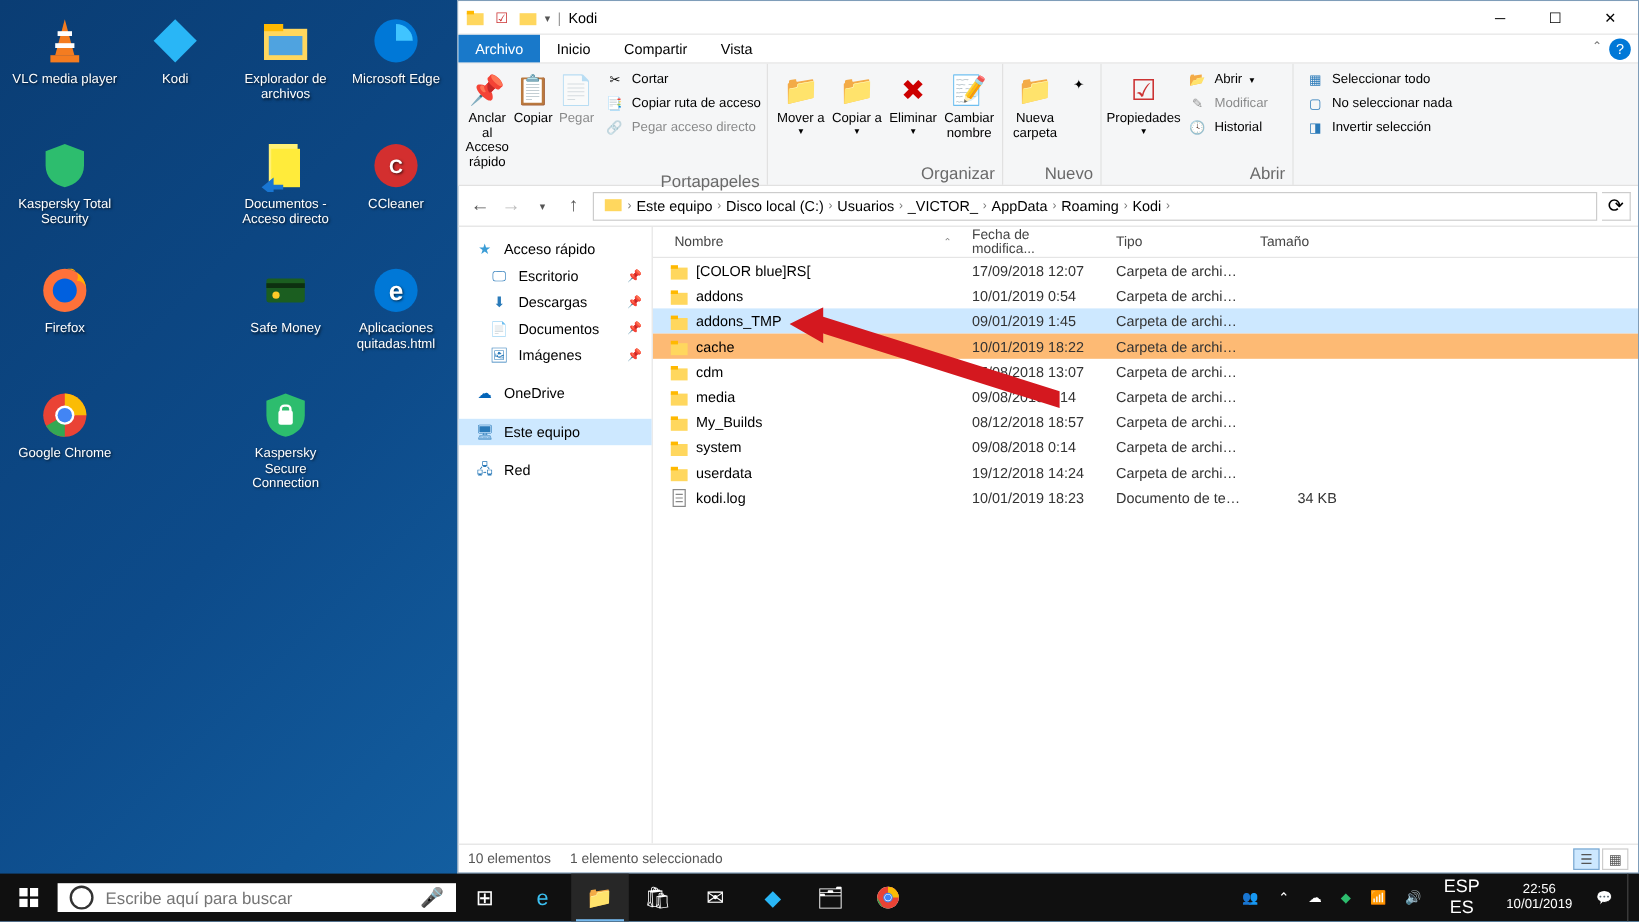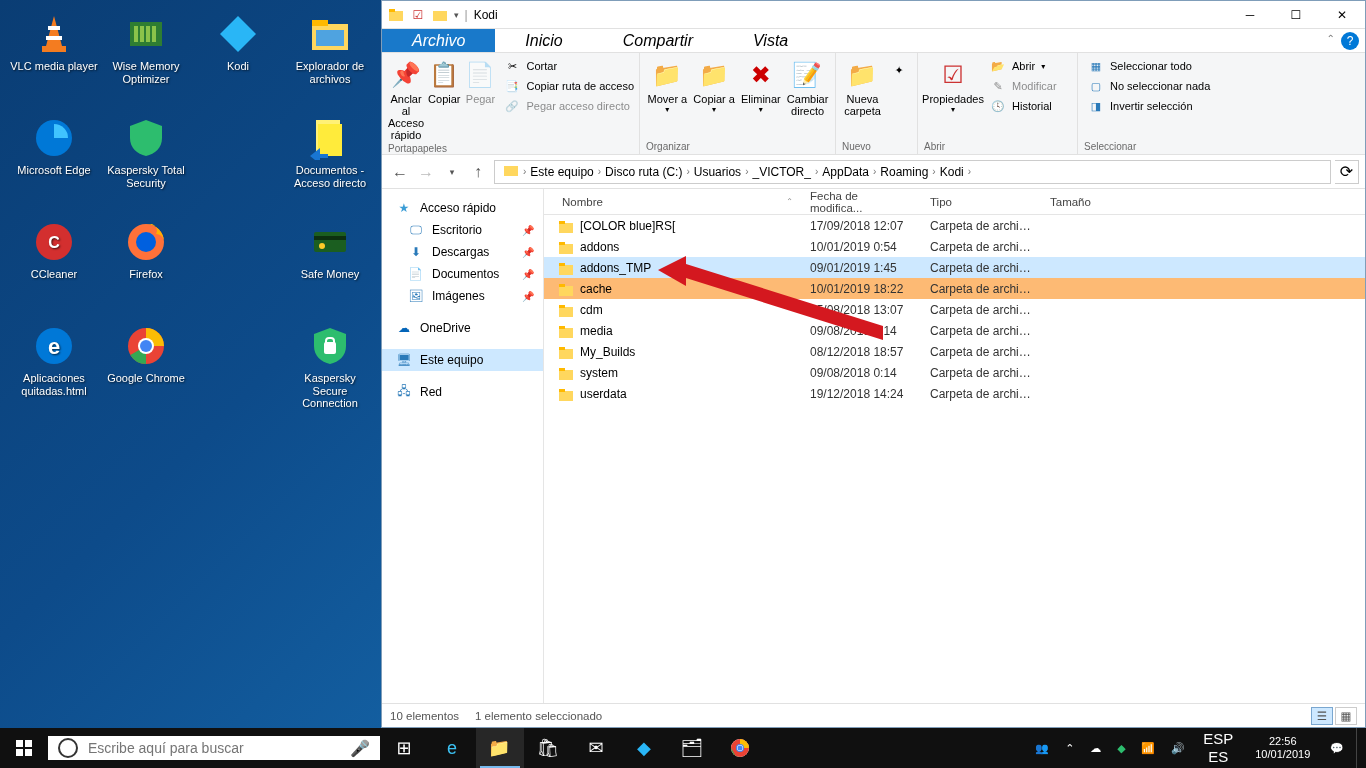--- a/index.html
+++ b/index.html
@@ -14,28 +14,28 @@
 
 
 .explorer { position: absolute; left: 381px; top: 0; width: 985px; height: 728px; background: #fff; border: 1px solid #7f9db9; display: flex; flex-direction: column; }
 .titlebar { height: 28px; display: flex; align-items: center; justify-content: space-between; background: #fff; border-bottom: 1px solid #e1e1e1; }
 .titlebar-left { display: flex; align-items: center; gap: 6px; padding-left: 6px; font-size: 12px; }
 .titlebar-left .tb-icon { width:16px; height:16px; display:inline-flex; align-items:center; justify-content:center; }
 .titlebar-ctrls { display: flex; }
 .titlebar-ctrls .ctrl { width: 46px; height: 28px; display: flex; align-items: center; justify-content: center; font-size: 12px; cursor: pointer; }
 
 .menubar { height: 24px; display: flex; align-items: stretch; background: #fff; border-bottom: 1px solid #e1e1e1; position: relative; }
-.menubar .tab { padding: 0 30px; font-size: 16px; display:flex; align-items:center; cursor:pointer;font-style:italic; }
+.menubar .tab { padding: 0 14px; font-size: 12px; display:flex; align-items:center; cursor:pointer; }
 .menubar .tab.active { background: #1979ca; color:#fff; }
 .menubar .help { position:absolute; right:6px; top:3px; width:18px; height:18px; border-radius:50%; background:#0078d7; color:#fff; font-size:12px; display:flex; align-items:center; justify-content:center; cursor:pointer; }
 .menubar .caret { position:absolute; right:30px; top:4px; font-size:10px; color:#777; cursor:pointer; }
 
 .ribbon { height: 102px; background: #f5f6f7; border-bottom: 1px solid #e1e1e1; display:flex; }
 .ribbon-group { border-right: 1px solid #e1e1e1; display:flex; flex-direction:column; justify-content:space-between; padding: 4px 6px 0; }
-.ribbon-group-label { font-size:10px; color:#6a6a6a; text-align:left; padding: 2px 0; }
+.ribbon-group-label { font-size:14px; color:#6a6a6a; text-align:right; padding: 2px 0; }
 .ribbon-body { flex:1; display:flex; align-items:flex-start; gap:4px; }
 .ribbon-btn-big { width: 58px; display:flex; flex-direction:column; align-items:center; font-size:11px; text-align:center; cursor:pointer; padding-top:2px; }
 .ribbon-btn-big.disabled { opacity: .45; }
 .ribbon-btn-big .ric { width:32px; height:32px; margin-bottom:2px; display:flex; align-items:center; justify-content:center; font-size:24px; }
 .ribbon-small-col { display:flex; flex-direction:column; gap:2px; }
 .ribbon-btn-sm { display:flex; align-items:center; gap:6px; font-size:11px; padding:1px 4px; cursor:pointer; white-space:nowrap; }
 .ribbon-btn-sm.disabled { opacity:.45; }
 .ribbon-btn-sm .ric-sm { width:16px; height:16px; display:flex; align-items:center; justify-content:center; }
 
 .addrbar { height: 34px; display:flex; align-items:center; gap:4px; padding: 0 6px; border-bottom:1px solid #e1e1e1; }
@@ -118,32 +118,20 @@
             <rect x="16" y="14" width="12" height="4" fill="#fff"></rect>
             <rect x="14" y="24" width="16" height="4" fill="#fff"></rect>
             <rect x="10" y="34" width="24" height="6" fill="#f47c20"></rect>
           </svg>
         </div>
         <span>VLC media player</span>
       </div>
       <div class="desktop-icon">
         <div class="ico">
           <svg width="44" height="44">
-            <rect x="6" y="10" width="32" height="24" fill="#2e7d32"></rect>
-            <rect x="10" y="14" width="4" height="16" fill="#8bc34a"></rect>
-            <rect x="16" y="14" width="4" height="16" fill="#8bc34a"></rect>
-            <rect x="22" y="14" width="4" height="16" fill="#8bc34a"></rect>
-            <rect x="28" y="14" width="4" height="16" fill="#8bc34a"></rect>
-          </svg>
-        </div>
-        <span>Wise Memory Optimizer</span>
-      </div>
-      <div class="desktop-icon">
-        <div class="ico">
-          <svg width="44" height="44">
             <path d="M22 4l18 18-18 18L4 22z" fill="#29b6f6"></path>
           </svg>
         </div>
         <span>Kodi</span>
       </div>
       <div class="desktop-icon">
         <div class="ico">
           <svg width="44" height="44">
             <rect x="4" y="12" width="36" height="26" fill="#ffd75e"></rect>
             <rect x="4" y="8" width="16" height="6" fill="#ffb900"></rect>
@@ -326,21 +314,21 @@
             <span>Copiar a</span>
             <span style="font-size:8px">▾</span>
           </div>
         <div class="ribbon-btn-big">
             <div class="ric" style="color:#c00">✖</div>
             <span>Eliminar</span>
             <span style="font-size:8px">▾</span>
           </div>
         <div class="ribbon-btn-big">
             <div class="ric">📝</div>
-            <span>Cambiar directo</span>
+            <span>Cambiar nombre</span>
           </div>
       </div>
       <div class="ribbon-group-label">Organizar</div>
     </div>
 
     <div class="ribbon-group" style="width:82px">
       <div class="ribbon-body">
         <div class="ribbon-btn-big">
             <div class="ric">📁</div>
             <span>Nueva carpeta</span>
@@ -390,39 +378,38 @@
           <div class="ribbon-btn-sm">
               <span class="ric-sm" style="color:#2a7ab9">▢</span>
               <span>No seleccionar nada</span>
             </div>
           <div class="ribbon-btn-sm">
               <span class="ric-sm" style="color:#2a7ab9">◨</span>
               <span>Invertir selección</span>
             </div>
         </div>
       </div>
-      <div class="ribbon-group-label">Seleccionar</div>
     </div>
   </div>
 
   <div class="addrbar">
     <div class="nav-arrows">
       <div class="nav-btn">←</div>
       <div class="nav-btn disabled">→</div>
       <div class="nav-btn" style="font-size:9px">▾</div>
       <div class="nav-btn">↑</div>
     </div>
     <div class="breadcrumb" id="breadcrumb">
       <span class="bc"><svg width="16" height="16">
             <rect x="1" y="4" width="14" height="10" class="folder-y"></rect>
           </svg></span>
       <span class="sep">›</span>
     <span class="bc">Este equipo</span>
         <span class="sep">›</span>
-        <span class="bc">Disco ruta (C:)</span>
+        <span class="bc">Disco local (C:)</span>
         <span class="sep">›</span>
         <span class="bc">Usuarios</span>
         <span class="sep">›</span>
         <span class="bc">_VICTOR_</span>
         <span class="sep">›</span>
         <span class="bc">AppData</span>
         <span class="sep">›</span>
         <span class="bc">Roaming</span>
         <span class="sep">›</span>
         <span class="bc">Kodi</span>
@@ -603,20 +590,36 @@
                 <svg width="16" height="16">
                   <rect x="1" y="5" width="14" height="10" class="folder-y"></rect>
                   <rect x="1" y="3" width="6" height="3" class="folder-y2"></rect>
                 </svg>
               </span>
               <span>userdata</span>
             </div>
             <div class="cell cell-date">19/12/2018 14:24</div>
             <div class="cell cell-type">Carpeta de archivos</div>
             <div class="cell cell-size"></div>
+          </div>
+          <div class="row">
+            <div class="cell cell-name">
+              <span class="fic">
+                <svg width="16" height="16">
+                  <rect x="3" y="1" width="10" height="14" fill="#fff" stroke="#888"></rect>
+                  <line x1="5" y1="5" x2="11" y2="5" stroke="#888"></line>
+                  <line x1="5" y1="8" x2="11" y2="8" stroke="#888"></line>
+                  <line x1="5" y1="11" x2="11" y2="11" stroke="#888"></line>
+                </svg>
+              </span>
+              <span>kodi.log</span>
+            </div>
+            <div class="cell cell-date">10/01/2019 18:23</div>
+            <div class="cell cell-type">Documento de tex...</div>
+            <div class="cell cell-size">34 KB</div>
           </div>
         </div>
     </div>
   </div>
 
   <div class="statusbar">
     <div>
       <span>10 elementos</span>
       &nbsp;&nbsp;&nbsp;
       <span>1 elemento seleccionado</span>

